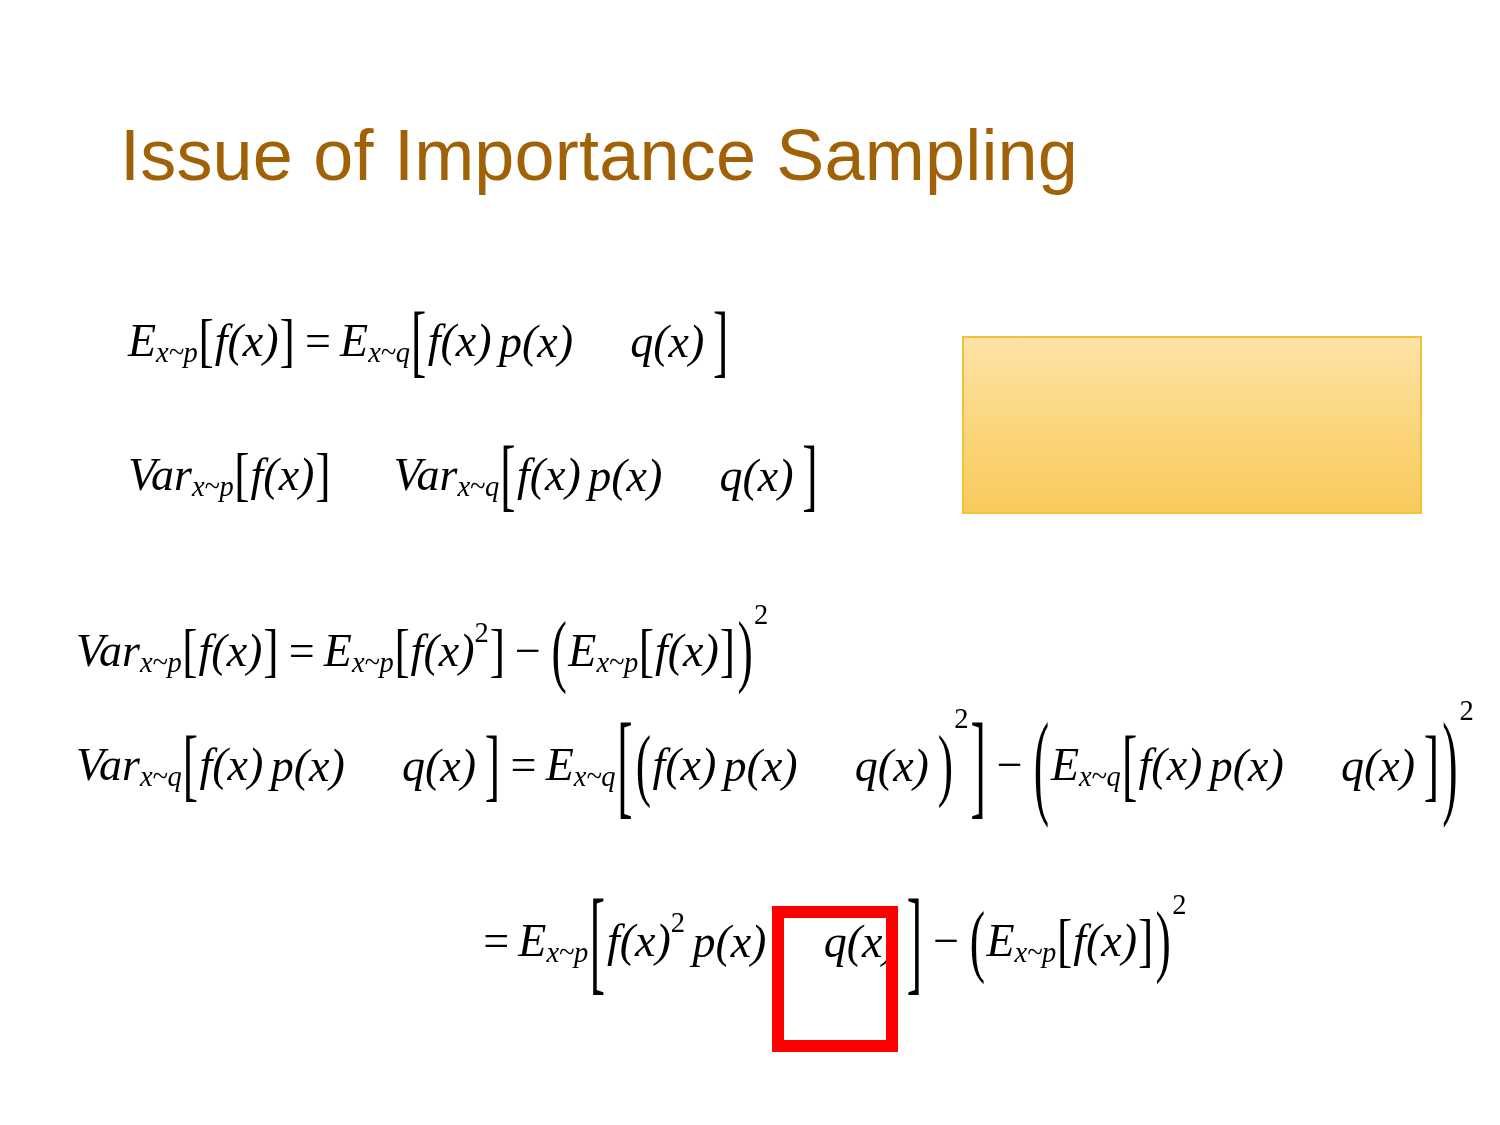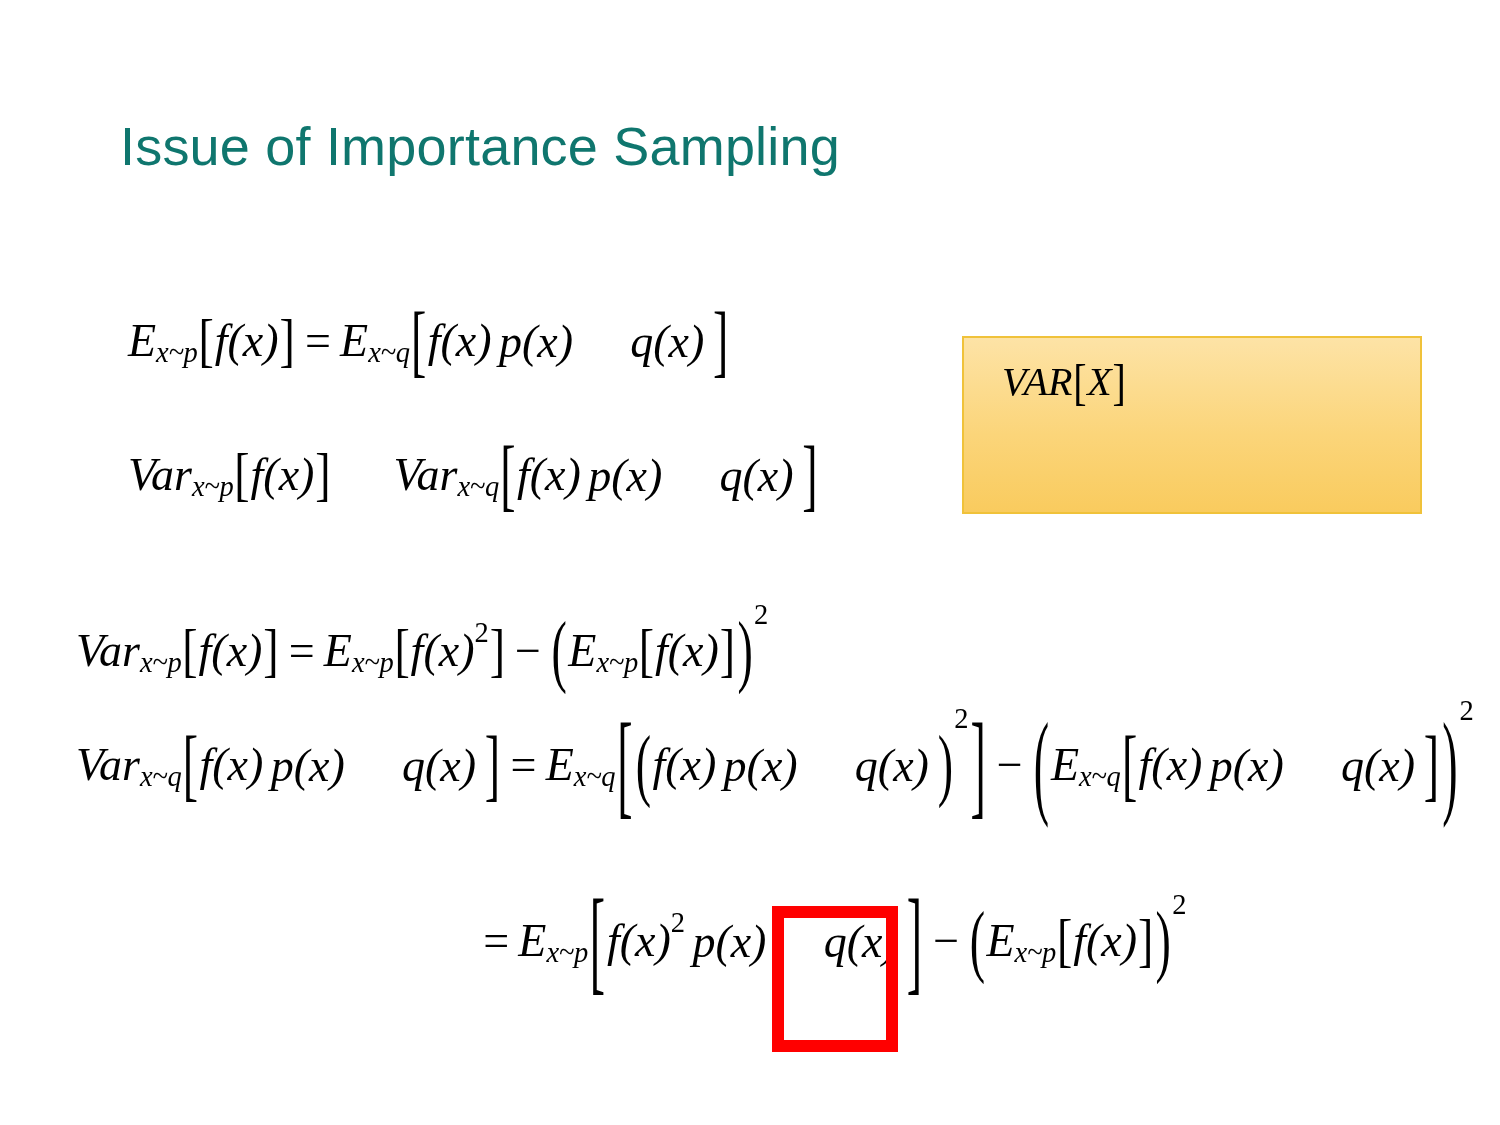--- a/index.html
+++ b/index.html
@@ -15,25 +15,25 @@
     font-family: "Liberation Sans", sans-serif;
     color: #000000;
   }
 
   
   #slide-title {
     position: absolute;
     left: 120px;
     top: 118px;
     font-family: "Liberation Sans", sans-serif;
-    font-size: 54px;
+    font-size: 72px;
     font-weight: 300;
     letter-spacing: 0.2px;
     line-height: 1.05;
-    color: #0f766e;
+    color: #a16207;
     white-space: nowrap;
   }
 
   
   .math {
     font-family: "Liberation Serif", "DejaVu Serif", serif;
     font-style: italic;
     color: #000000;
     white-space: nowrap;
     line-height: 1;
@@ -186,23 +186,20 @@
     <span>f(x)</span>
     <span class="frac">
       <span class="num">p(x)</span>
       <span class="bar"></span>
       <span class="den">q(x)</span>
     </span>
     <span class="up br-mid">]</span>
 </div>
 
 <div id="variance-callout">
-  <span class="math cl">
-    <span>VAR</span><span class="up br-sm">[</span><span>X</span><span class="up br-sm">]</span>
-  </span>
 </div>
 
 <div class="eq math" id="eq-var-p">
   <span class="up" style="font-style:italic">Var</span>
     <span class="sub">x~p</span>
     <span class="up br-sm">[</span>
     <span>f(x)</span>
     <span class="up br-sm">]</span>
   <span class="op">=</span>
   <span>E</span>

